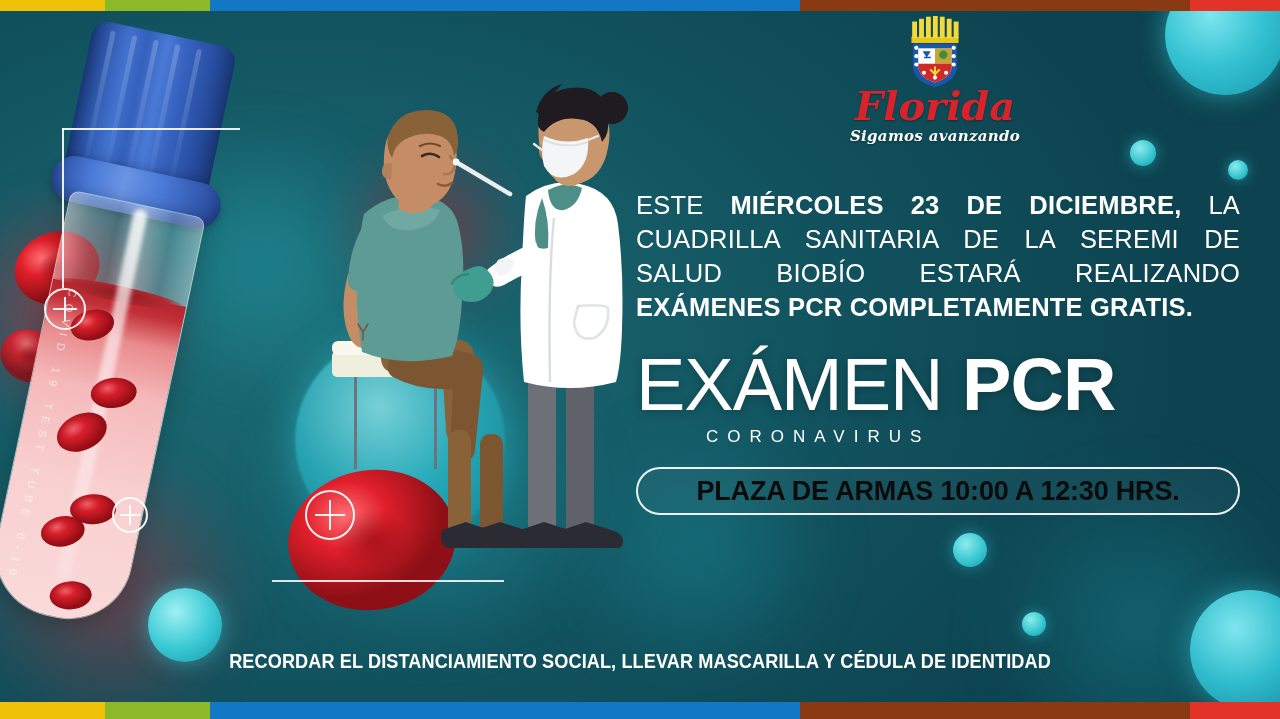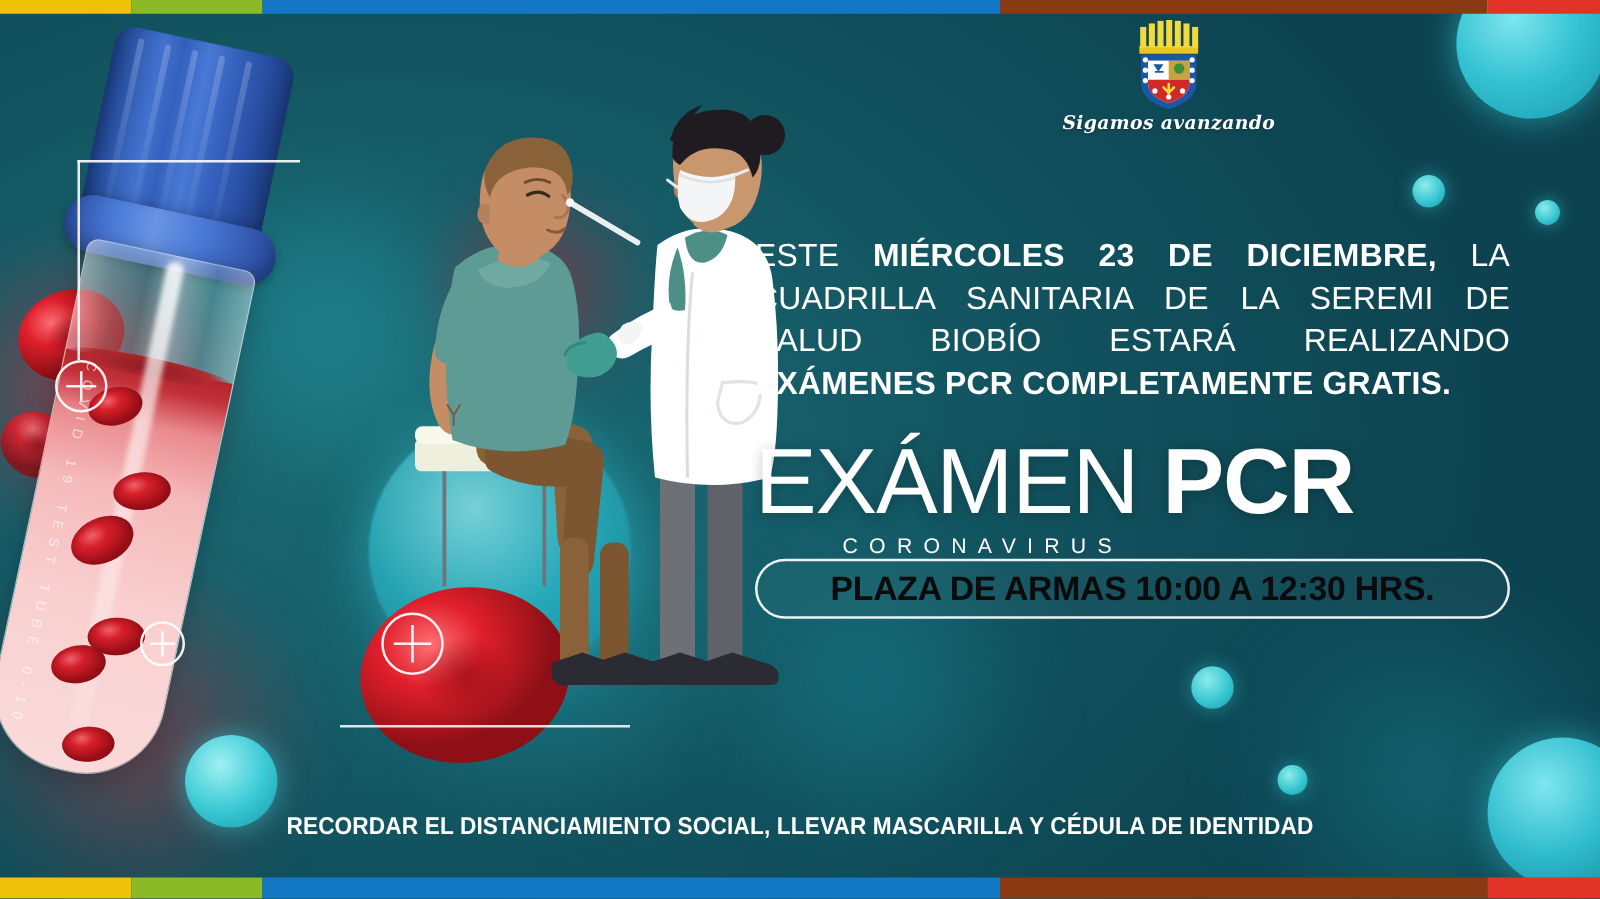--- a/index.html
+++ b/index.html
@@ -155,21 +155,21 @@
   }
   #logo-tag {
     font-family: "DejaVu Serif", serif;
     font-style: italic; font-weight: bold;
     font-size: 15px; color: #ffffff;
     letter-spacing: .3px; margin-top: 1px;
     text-shadow: 0 1px 2px rgba(0,0,0,.35);
   }
 
   
-  #copy { position: absolute; left: 604px; top: 162px; width: 604px; z-index: 30; }
+  #copy { position: absolute; left: 636px; top: 162px; width: 604px; z-index: 30; }
   #intro {
     color: #ffffff;
     font-size: 25.5px;
     line-height: 1.34;
     text-align: justify;
     letter-spacing: .2px;
   }
   #intro b { font-weight: bold; }
 
   #headline {
@@ -187,21 +187,21 @@
   #subhead {
     color: #ffffff;
     font-size: 17px;
     letter-spacing: 9px;
     margin-top: 8px;
     padding-left: 70px;
     font-weight: 300;
   }
 
   #banner {
-    margin-top: 0;
+    margin-top: 20px;
     height: 44px;
     border: 2px solid rgba(255,255,255,.92);
     border-radius: 24px;
     display: flex; align-items: center; justify-content: center;
     background: rgba(255,255,255,.03);
   }
   #banner-text {
     color: #0b0b0b;
     font-weight: bold;
     font-size: 27px;
@@ -426,20 +426,21 @@
             <circle cx="33" cy="70" r="3"></circle>
           <circle cx="87" cy="46" r="3"></circle>
             <circle cx="87" cy="58" r="3"></circle>
             <circle cx="87" cy="70" r="3"></circle>
           <circle cx="44" cy="82" r="3"></circle>
             <circle cx="60" cy="89" r="3"></circle>
             <circle cx="76" cy="82" r="3"></circle>
         </g>
       </svg>
     </div>
+    <div id="logo-name">Florida</div>
     <div id="logo-tag">Sigamos avanzando</div>
   </div>
 
   <div id="copy">
     <p id="intro"><span>ESTE </span><b>MIÉRCOLES 23 DE DICIEMBRE,</b><span> LA CUADRILLA SANITARIA DE LA SEREMI DE SALUD BIOBÍO ESTARÁ REALIZANDO </span><b>EXÁMENES PCR COMPLETAMENTE GRATIS.</b></p>
 
     <div id="headline"><span class="thin">EXÁMEN </span><span class="bold">PCR</span></div>
 
     <div id="subhead">CORONAVIRUS</div>
 

